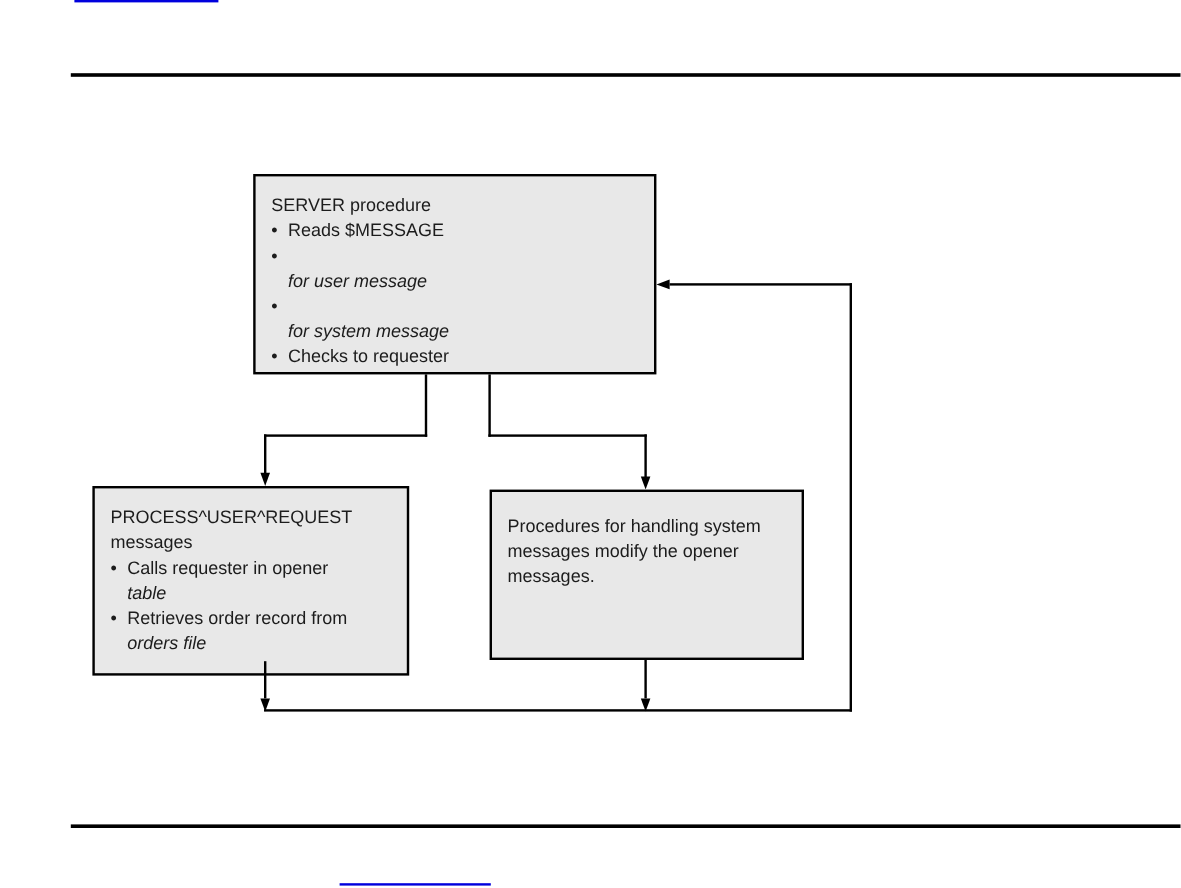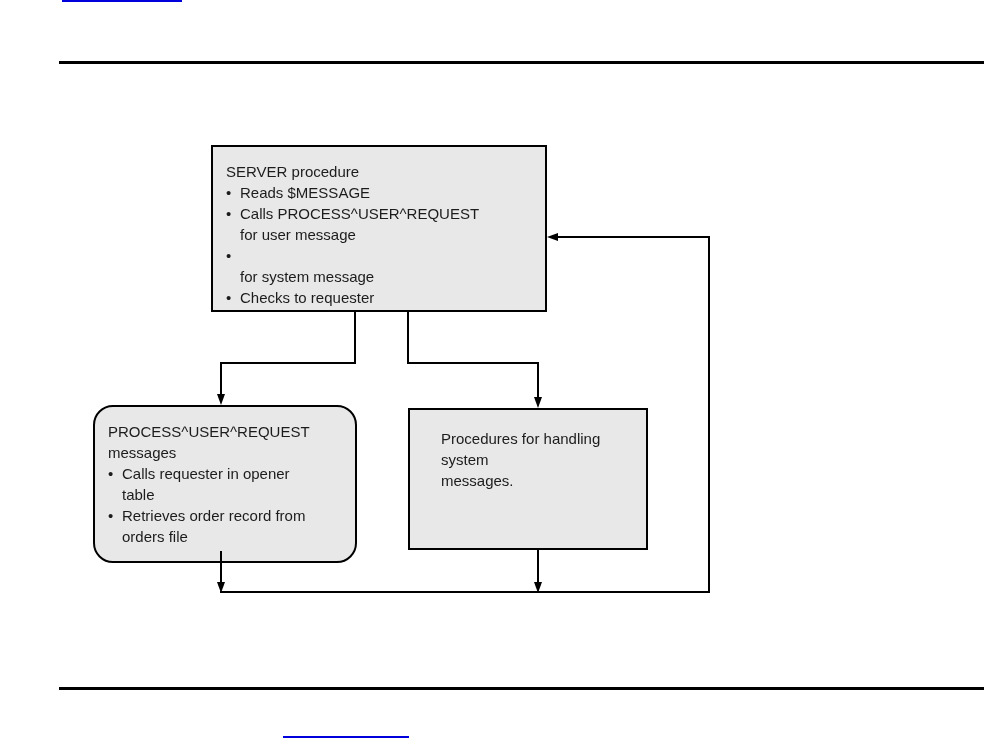--- a/index.html
+++ b/index.html
@@ -11,21 +11,21 @@
   .rule{background:#000000;height:3px;}
   .blue-link{background:#0000dd;height:2px;display:block;}
   .fc-line{background:#000000;}
   .box{
     box-sizing:border-box;background:#e8e8e8;border:2px solid #000000;
     font-size:15px;line-height:21px;
   }
   .box .inner{padding:14px 8px 0 13px;}
   .bline{display:flex;}
   .bline .dot{width:14px;flex:0 0 14px;text-align:left;}
-  .bline.cont{padding-left:14px;}
+  .bline.cont{padding-left:14px;font-style:italic;}
   .title-line{white-space:nowrap;}
   .arrow-down{
     width:0;height:0;
     border-left:4px solid transparent;border-right:4px solid transparent;
     border-top:11px solid #000000;
   }
   .arrow-left{
     width:0;height:0;
     border-top:4px solid transparent;border-bottom:4px solid transparent;
     border-right:11px solid #000000;
@@ -35,22 +35,22 @@
   #rule-top{left:59px;top:61px;width:925px;}
   #server-box{left:211px;top:145px;width:336px;height:167px;}
   #stub-a{left:354px;top:312px;width:2px;height:52px;}
   #stub-b{left:407px;top:312px;width:2px;height:52px;}
   #horiz-l{left:220px;top:362px;width:136px;height:2px;}
   #horiz-r{left:407px;top:362px;width:132px;height:2px;}
   #drop-l{left:220px;top:362px;width:2px;height:33px;}
   #drop-l-arrow{left:217px;top:394px;}
   #drop-r{left:537px;top:362px;width:2px;height:36px;}
   #drop-r-arrow{left:534px;top:397px;}
-  #user-box{left:93px;top:405px;width:264px;height:158px;border-radius:20px;}
-  #sys-box{left:408px;top:408px;width:240px;height:142px;padding-left:18px;}
+  #user-box{left:77px;top:405px;width:264px;height:158px;}
+  #sys-box{left:408px;top:408px;width:262px;height:142px;}
   #out-l{left:220px;top:551px;width:2px;height:31px;}
   #out-l-arrow{left:217px;top:582px;}
   #out-r{left:537px;top:550px;width:2px;height:32px;}
   #out-r-arrow{left:534px;top:582px;}
   #bottom-line{left:220px;top:591px;width:490px;height:2px;}
   #riser{left:708px;top:236px;width:2px;height:357px;}
   #return-line{left:558px;top:236px;width:152px;height:2px;}
   #return-arrow{left:547px;top:233px;}
   #rule-bottom{left:59px;top:687px;width:925px;}
   #bottom-link{left:283px;top:736px;width:126px;}
@@ -65,21 +65,20 @@
 
   <div id="server-box" class="abs box">
     <div class="inner">
       <div class="title-line">SERVER procedure</div>
       <div class="bline">
         <span class="dot">•</span>
         <span>Reads $MESSAGE</span>
       </div>
       <div class="bline">
         <span class="dot">•</span>
-        <span>Calls PROCESS^USER^REQUEST</span>
       </div>
       <div class="bline cont">
         <span>for user message</span>
       </div>
       <div class="bline">
         <span class="dot">•</span>
       </div>
       <div class="bline cont">
         <span>for system message</span>
       </div>
@@ -116,20 +115,21 @@
       </div>
       <div class="bline cont">
         <span>orders file</span>
       </div>
     </div>
   </div>
 
   <div id="sys-box" class="abs box">
     <div class="inner" style="padding-top:18px;">
       <div>Procedures for handling system</div>
+      <div>messages modify the opener</div>
       <div>messages.</div>
     </div>
   </div>
 
   <div id="out-l" class="abs fc-line"></div>
   <div id="out-l-arrow" class="abs arrow-down"></div>
   <div id="out-r" class="abs fc-line"></div>
   <div id="out-r-arrow" class="abs arrow-down"></div>
   <div id="bottom-line" class="abs fc-line"></div>
   <div id="riser" class="abs fc-line"></div>

